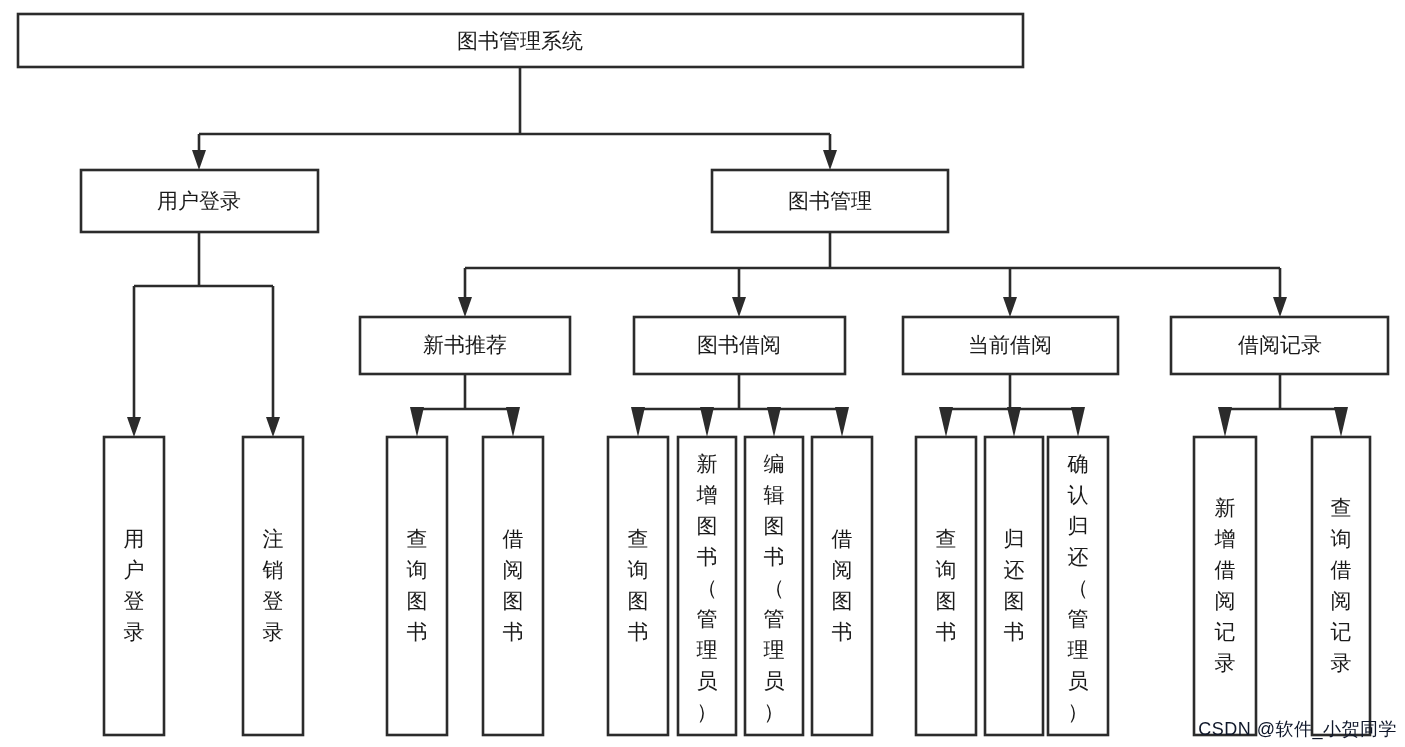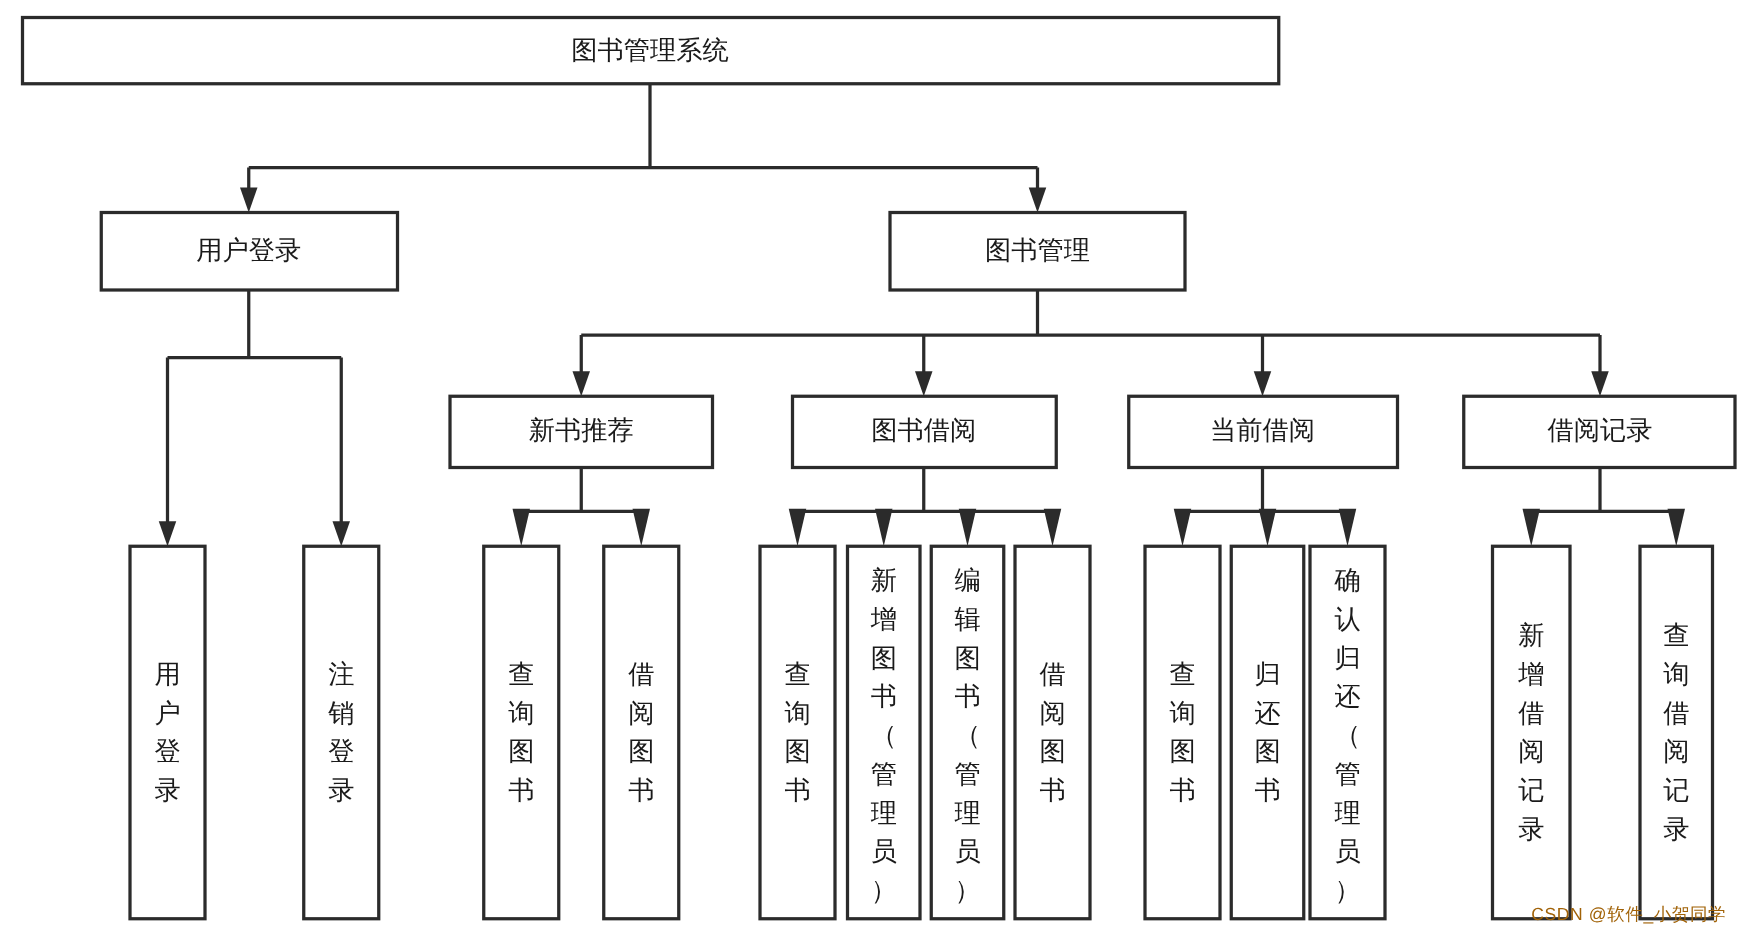--- a/index.html
+++ b/index.html
@@ -49,25 +49,25 @@
     dominant-baseline: middle;
   }
   .node-label-v {
     font-family: "Liberation Sans", "DejaVu Sans", sans-serif;
     font-size: 21px;
     fill: #1a1a1a;
     text-anchor: middle;
   }
   .watermark {
     position: absolute;
-    right: 24px;
+    right: 8px;
     bottom: 6px;
     font-family: "Liberation Sans", "DejaVu Sans", sans-serif;
-    font-size: 14px;
-    color: #a16207;
+    font-size: 18px;
+    color: #0f172a;
     white-space: nowrap;
     letter-spacing: 0.5px;
     pointer-events: none;
   }
 </style>
 </head>
 <body>
 
 <div id="diagram-root">
   <svg class="flow" width="1405" height="747" viewBox="0 0 1405 747" xmlns="http://www.w3.org/2000/svg">

